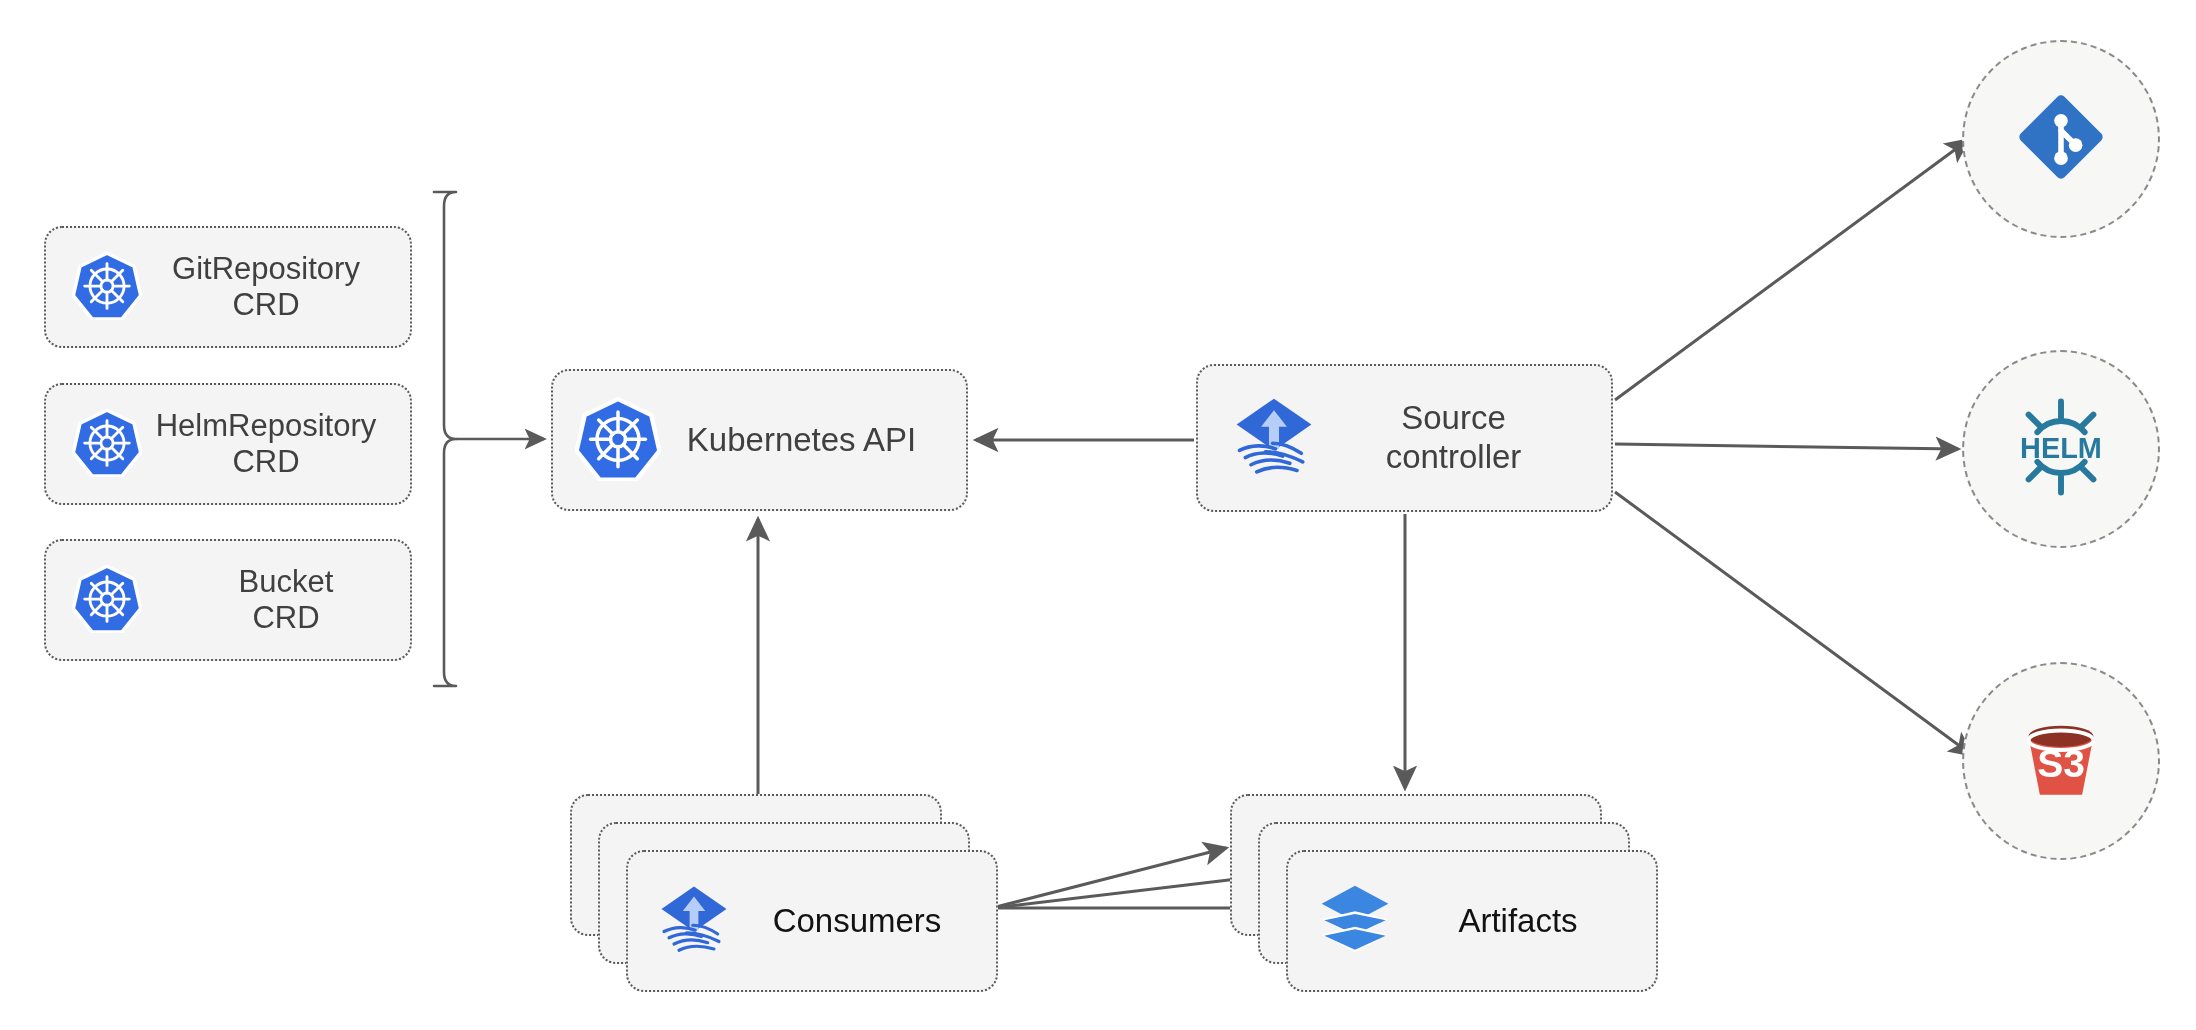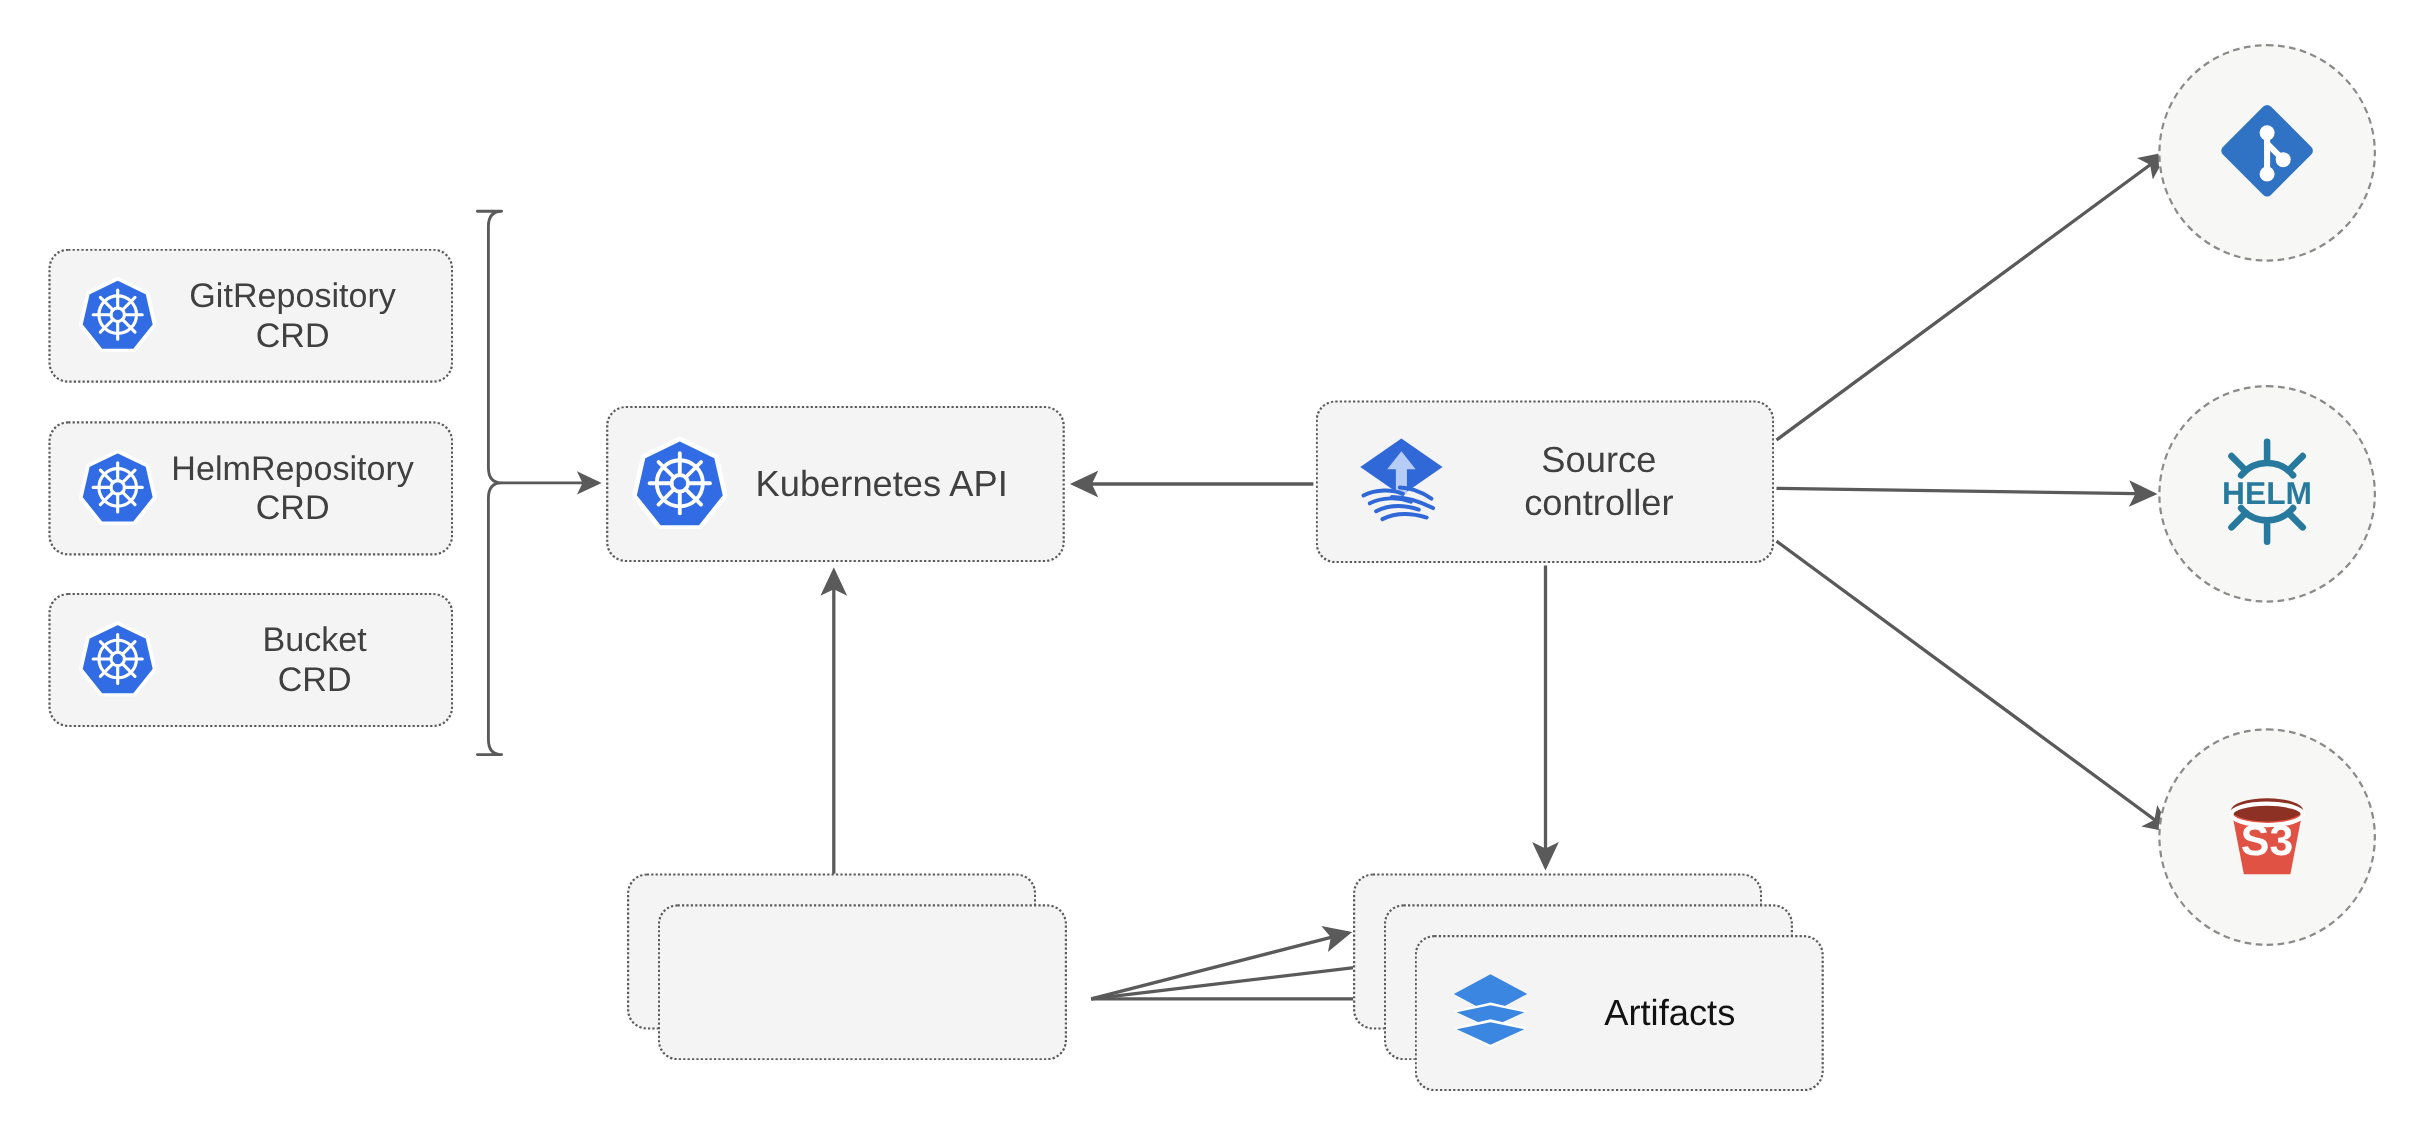--- a/index.html
+++ b/index.html
@@ -263,20 +263,37 @@
           <line x1="28.1" y1="36.9" x2="17.6" y2="47.4"></line>
         </g>
       </svg>
     </span>
     <span class="label">Kubernetes API</span>
   </div>
 
   <div class="stack" id="stack-consumers">
     <div class="sheet s1"></div>
     <div class="sheet s2"></div>
+    <div class="sheet s3">
+      <span class="icon">
+        <svg width="80" height="80" viewBox="0 0 64 64">
+          <polygon points="32,6 58,24 32,42 6,24" fill="#3068d8"></polygon>
+          <path d="M32,14 L41,25.5 L35.5,25.5 L35.5,41 L28.5,41 L28.5,25.5 L23,25.5 Z" fill="#b6cdf7"></path>
+          <g stroke="#3068d8" stroke-width="2.5" stroke-linecap="round" fill="none">
+            <path d="M8,42 C16,38 26,38 33,41"></path>
+            <path d="M12,47 C20,43 30,43 38,46"></path>
+            <path d="M16,52 C24,48 34,48 43,51"></path>
+            <path d="M20,57 C28,53 38,53 48,56"></path>
+            <path d="M31,37 C37,37 45,40 51,44"></path>
+            <path d="M26,43 C34,43 44,46 52,50"></path>
+          </g>
+        </svg>
+      </span>
+      <span class="label">Consumers</span>
+    </div>
   </div>
 
   <div class="stack" id="stack-artifacts">
     <div class="sheet s1"></div>
     <div class="sheet s2"></div>
     <div class="sheet s3">
       <span class="icon">
         <svg width="82" height="82" viewBox="0 0 64 64">
           <polygon points="32,6 58,20 32,34 6,20" fill="#3b86e0"></polygon>
           <polygon points="32,26 58,32 32,46 6,32" fill="#ffffff"></polygon>

